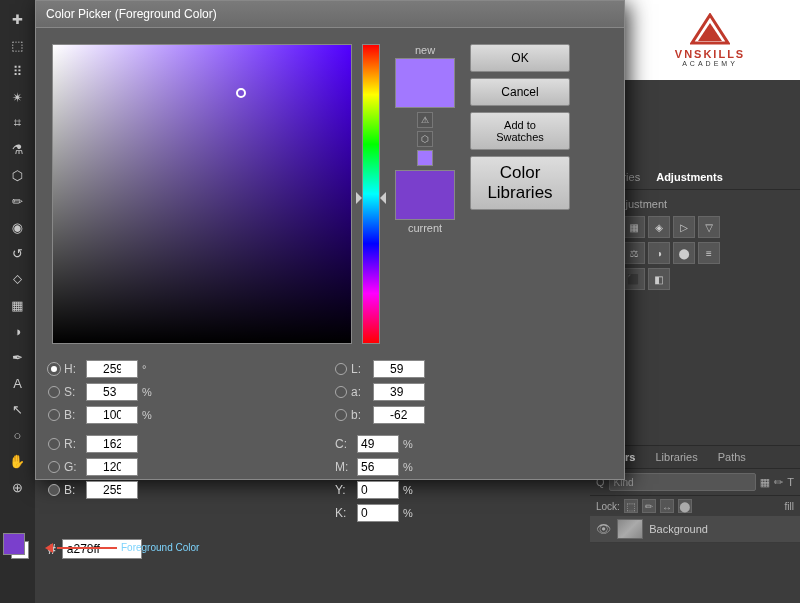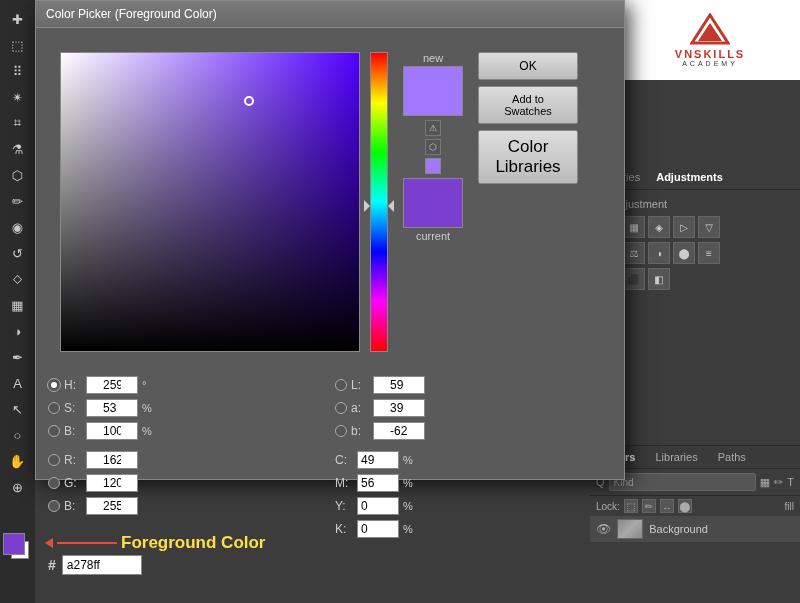--- a/index.html
+++ b/index.html
@@ -260,21 +260,21 @@
       background: linear-gradient(to bottom, #7a7a7a, #6a6a6a);
       padding: 6px 10px;
       color: #fff;
       font-size: 12px;
       font-weight: normal;
       border-bottom: 1px solid #888;
     }
 
     .dialog-body {
       display: flex;
-      padding: 24px;
+      padding: 16px;
       gap: 10px;
     }
 
     
     .color-field-wrap {
       position: relative;
       width: 300px;
       height: 300px;
       flex-shrink: 0;
     }
@@ -551,23 +551,23 @@
       background: #e74c3c;
     }
     .arrow-head {
       width: 0;
       height: 0;
       border-top: 5px solid transparent;
       border-bottom: 5px solid transparent;
       border-right: 8px solid #e74c3c;
     }
     .fg-label-text {
-      color: #fde047;
-      font-size: 17px;
-      font-weight: bold;
+      color: #7dd3fc;
+      font-size: 10px;
+      font-weight: normal;
     }
 
     
     .cmyk-row {
       display: flex;
       align-items: center;
       gap: 4px;
       margin-bottom: 5px;
     }
     .cmyk-label {
@@ -718,20 +718,21 @@
         <div class="preview-icon">⚠</div>
         <div class="preview-icon">⬡</div>
         <div class="preview-icon" style="background:#a278ff; border:1px solid #888; width:16px; height:16px;"></div>
       </div>
       <div class="preview-current"></div>
       <div class="preview-label-current">current</div>
     </div>
 
     <div class="buttons-section">
       <div class="btn-ok">OK</div>
+      <div class="btn-cancel">Cancel</div>
       <div class="btn-swatches">Add to Swatches</div>
       <div class="btn-libraries">Color Libraries</div>
     </div>
   </div>
 
   <div class="fields-section">
 
     <div class="fields-left">
       <div class="field-row">
         <div class="field-radio selected"></div>

